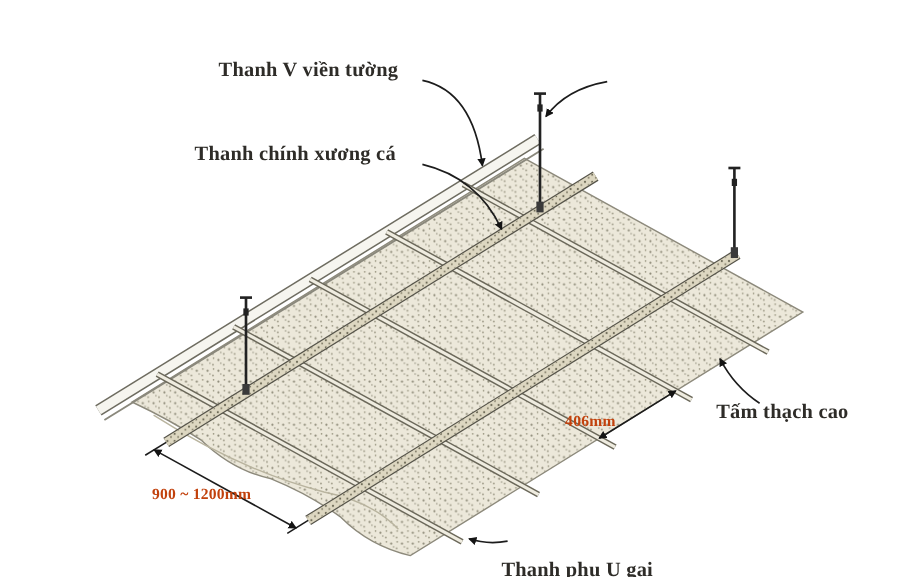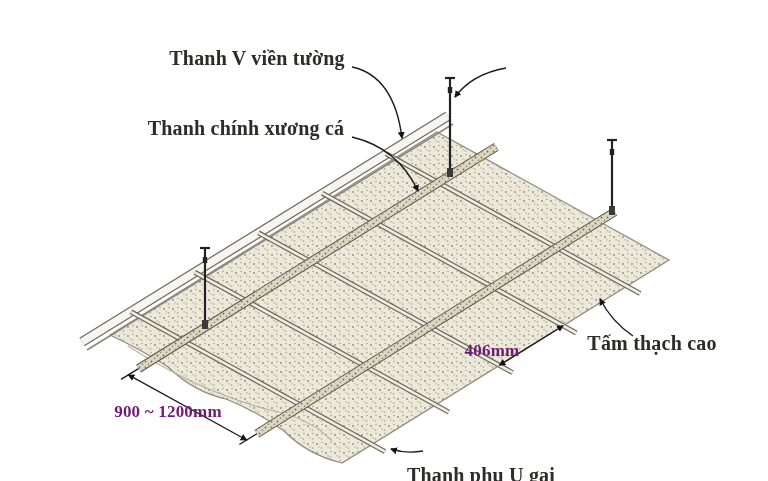--- a/index.html
+++ b/index.html
@@ -8,28 +8,28 @@
     width:768px;height:481px;
     background:#ffffff;
     overflow:hidden;
     font-family:"Liberation Serif", serif;
   }
   .stage svg{position:absolute;left:0;top:0;}
   .lbl{
     position:absolute;
     transform:translate(-50%,-50%);
     font-weight:700;
-    font-size:20px;
+    font-size:17px;
     color:#2e2c28;
     white-space:nowrap;
     letter-spacing:.2px;
   }
   .dim{
-    font-size:17px;
-    color:#701a75;
+    font-size:13px;
+    color:#c2410c;
   }
 </style>
 </head>
 <body>
 
 <div class="stage">
 
   <svg width="768" height="481" viewBox="0 0 768 481">
     <defs>
       <pattern id="speck" width="9" height="9" patternUnits="userSpaceOnUse">

